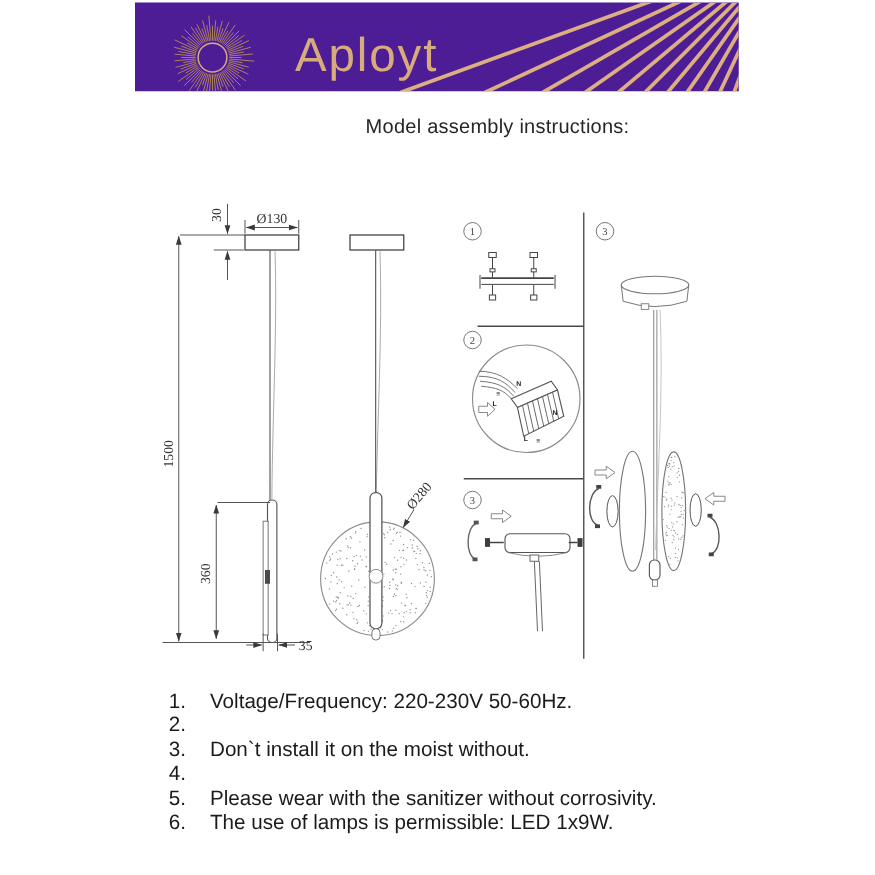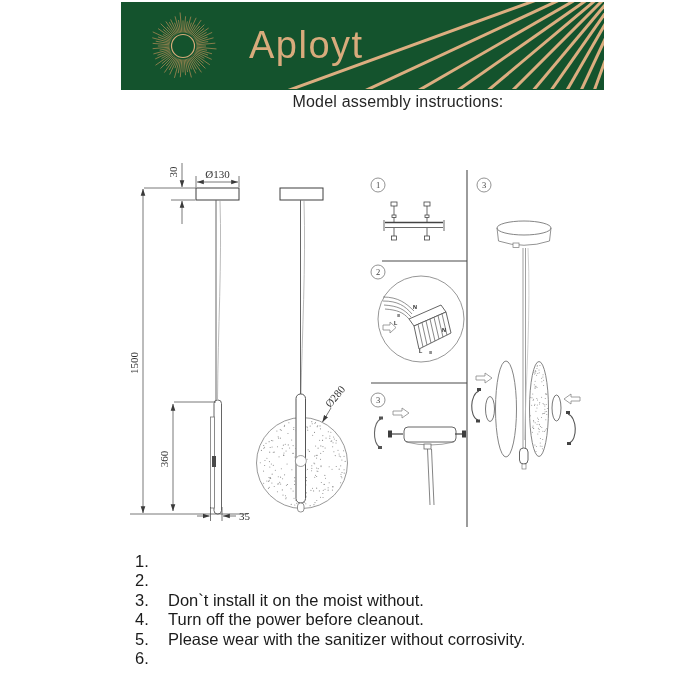--- a/index.html
+++ b/index.html
@@ -2,22 +2,22 @@
 <html><head>
 <meta charset="utf-8">
 <style>
   html,body{margin:0;padding:0;}
   body{
     width:700px;height:700px;position:relative;background:#ffffff;
     font-family:"Liberation Sans", sans-serif;overflow:hidden;
   }
   
   .banner{
-    position:absolute;left:108px;top:2px;width:483px;height:88px;
-    background:#14532d;overflow:hidden;margin-left:13px;
+    position:absolute;left:108px;top:2px;width:483px;height:71px;
+    background:#4c1d95;overflow:hidden;
   }
   .banner svg{position:absolute;top:0;left:0;}
   .brand{
     position:absolute;left:128px;top:0;height:87px;display:flex;align-items:center;
     font-size:38px;font-weight:300;letter-spacing:1.5px;color:#d8ab7c;
     font-family:"Liberation Sans", sans-serif;
   }
   
   .titleblock{
     position:absolute;top:93px;left:0;width:700px;text-align:center;
@@ -636,37 +636,38 @@
       <polygon points="476,376 485,376 485,373 492,378 485,383 485,380 476,380" fill="#fff" stroke="#888" stroke-width="0.8"></polygon>
       <polygon points="580,397 571,397 571,394 564,399 571,404 571,401 580,401" fill="#fff" stroke="#888" stroke-width="0.8"></polygon>
     </g>
   </g>
 </svg>
 
 <div class="instructions">
 
     <div class="li">
       <span class="num">1.</span>
+      <span class="txt">Voltage/Frequency: 220-230V 50-60Hz.</span>
     </div>
 
     <div class="li">
       <span class="num">2.</span>
     </div>
 
     <div class="li">
       <span class="num">3.</span>
       <span class="txt">Don`t install it on the moist without.</span>
     </div>
 
     <div class="li">
       <span class="num">4.</span>
-      <span class="txt">Turn off the power before cleanout.</span>
     </div>
 
     <div class="li">
       <span class="num">5.</span>
       <span class="txt">Please wear with the sanitizer without corrosivity.</span>
     </div>
 
     <div class="li">
       <span class="num">6.</span>
+      <span class="txt">The use of lamps is permissible: LED 1x9W.</span>
     </div>
   </div>
 
 </body></html>

